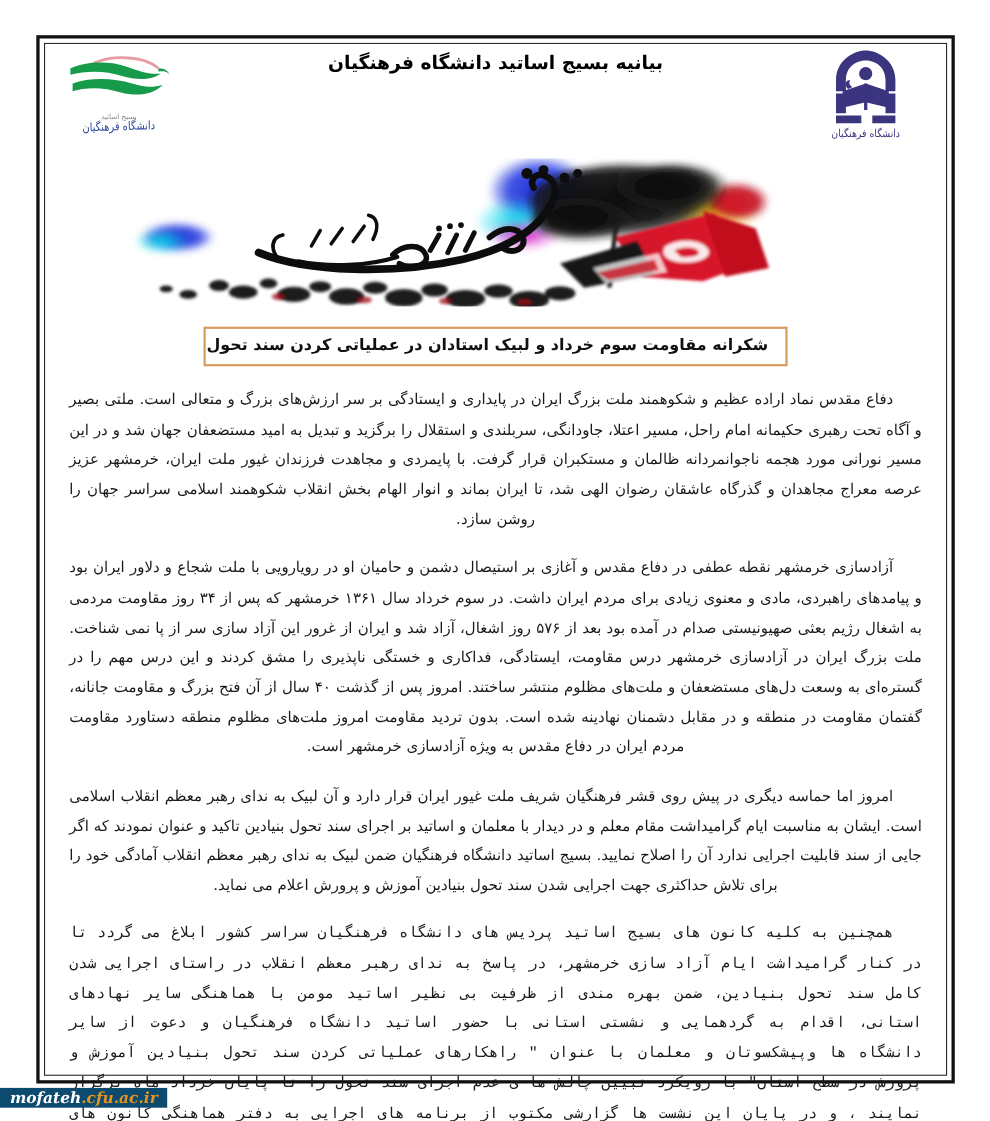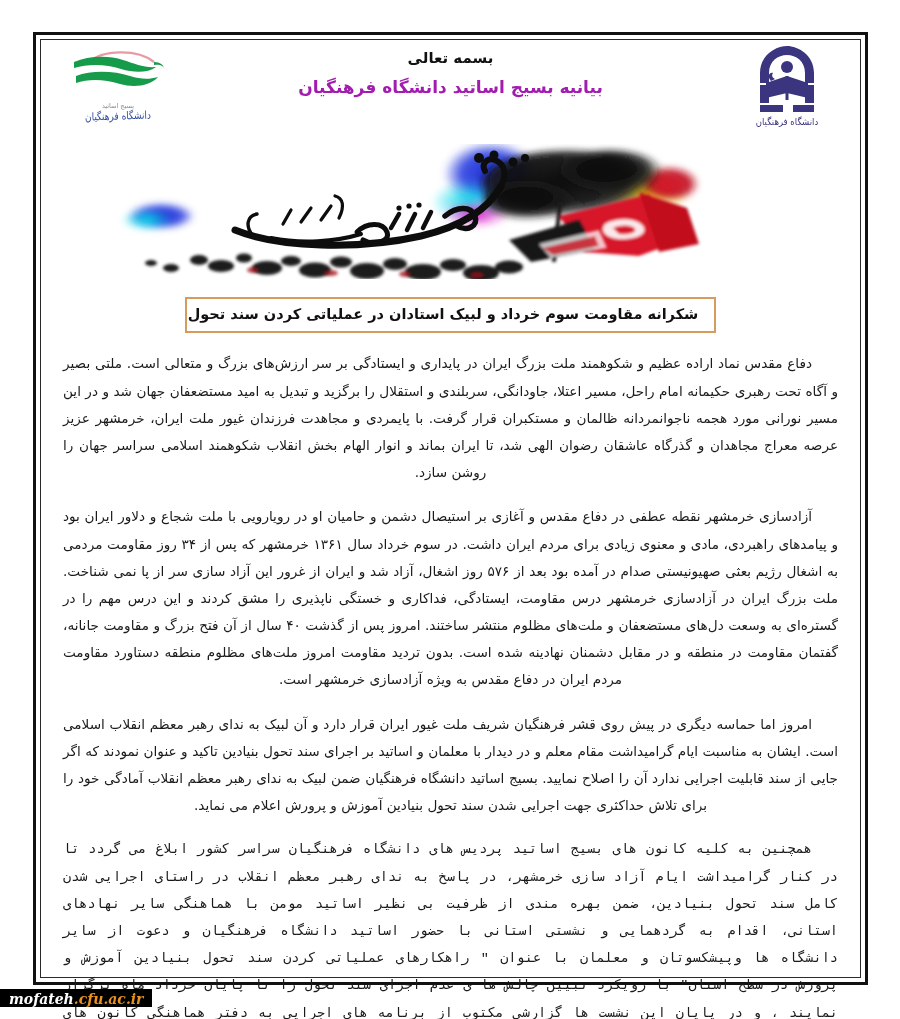--- a/index.html
+++ b/index.html
@@ -52,21 +52,21 @@
   .logo-right {
     position: absolute;
     right: 27px;
     top: 3px;
     width: 92px;
     height: 100px;
     text-align: center;
   }
   .logo-left {
     position: absolute;
-    left: 22px;
+    left: 12px;
     top: 6px;
     width: 110px;
     height: 96px;
     text-align: center;
   }
   .logo-caption-purple {
     margin-top: -2px;
     font-size: 8.5px;
     color: #3b3580;
     letter-spacing: .2px;
@@ -94,21 +94,21 @@
   }
   .title-bismillah {
     font-size: 15px;
     font-weight: bold;
     color: #111111;
     line-height: 1.9;
   }
   .title-main {
     font-size: 17px;
     font-weight: bold;
-    color: #a21caf;
+    color: #000000;
     line-height: 1.7;
   }
 
   
   .artwork {
     position: relative;
     height: 135px;
     margin: 0 14px;
     overflow: hidden;
   }
@@ -156,21 +156,21 @@
     font-weight: bold;
     color: #111111;
     line-height: 1.85;
   }
 
   
   .footer-watermark {
     position: absolute;
     left: 0;
     top: 989px;
-    background: #000000;
+    background: #0c4a6e;
     padding: 3px 9px 0 9px;
     font-family: "DejaVu Serif", "Liberation Serif", serif;
     font-style: italic;
     font-weight: bold;
     font-size: 14px;
     direction: ltr;
     line-height: 1.1;
   }
   .wm-name { color: #ffffff; }
   .wm-domain { color: #e8921f; }
@@ -221,21 +221,20 @@
             <path d="M8 30 C24 24, 46 25, 62 30 C72 33, 80 34, 90 31
                      C82 40, 66 42, 52 38 C36 33, 20 33, 8 37 Z" fill="#159b4a"></path>
 
             <path d="M86 16 C92 16, 96 19, 96 23 C96 20, 92 18, 86 19 Z" fill="#159b4a"></path>
           </svg>
           <div class="logo-caption-gray">بسیج اساتید</div>
           <div class="logo-caption-blue">دانشگاه فرهنگیان</div>
         </div>
 
         <div class="header-titles">
-          <div class="title-bismillah">بسمه تعالی</div>
           <div class="title-main">بیانیه بسیج اساتید دانشگاه فرهنگیان</div>
         </div>
       </div>
 
       <div class="artwork">
         <svg width="807" height="135" viewBox="0 0 807 135">
           <defs>
             <radialGradient id="blueBlob" cx="50%" cy="50%" r="50%">
               <stop offset="0%" stop-color="#1d2fd0"></stop>
               <stop offset="60%" stop-color="#2a3fe0" stop-opacity=".9"></stop>

